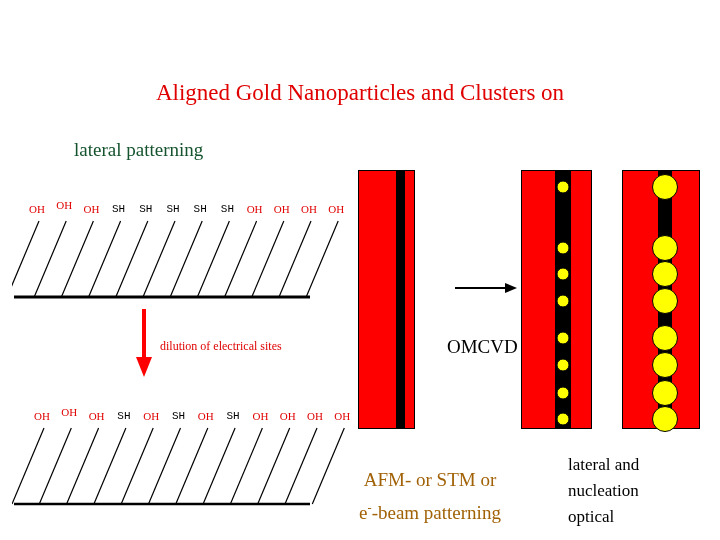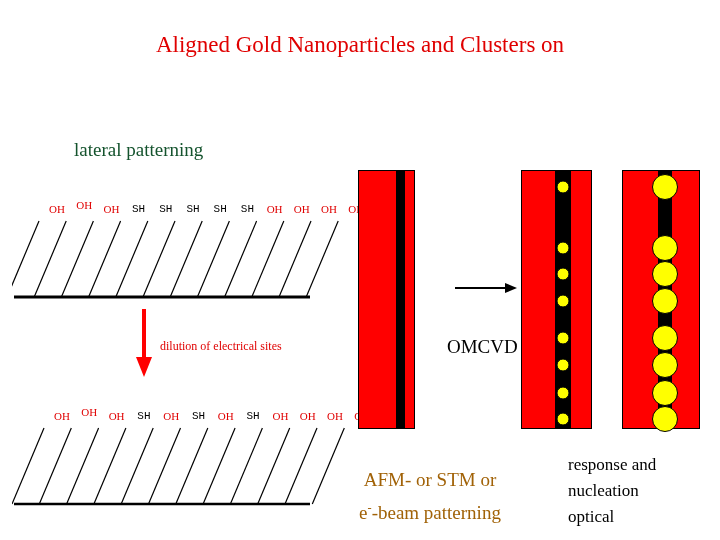--- a/index.html
+++ b/index.html
@@ -9,35 +9,35 @@
     position:relative;overflow:hidden;
   }
   .slide{position:absolute;left:0;top:0;width:720px;height:540px;}
 
   
   .title{
     position:absolute;left:0;top:30px;width:720px;
     text-align:center;color:#e00000;
     font-size:23px;line-height:30px;font-family:"Liberation Serif", serif;
   }
-  .title .line{display:block;}
+  .title .line{display:block;margin-top:48px;}
   .title .small{font-size:18px;}
 
   
   .lateral-label{
     position:absolute;left:74px;top:139px;
     font-size:19px;color:#14532d;
   }
 
   
   .sam{position:absolute;}
   .sam .labels{position:absolute;left:0;top:0;width:100%;height:20px;}
   .sam .lab{
     position:absolute;top:0;font-size:11px;
-    transform:translateX(-50%);white-space:nowrap;margin-left:20px;
+    transform:translateX(-50%);white-space:nowrap;
   }
   .sam .lab.oh{color:#e00000;}
   .sam .lab.sh{color:#000000;font-family:Liberation Mono, monospace;}
   .sam .lab.raised{top:-4px;}
   .sam svg{position:absolute;left:0;top:14px;}
 
   
   .dilution-arrow{position:absolute;left:133px;top:309px;}
   .dilution-text{
     position:absolute;left:160px;top:339px;
@@ -193,18 +193,18 @@
       <div class="dot" style="width: 26px; height: 26px; left: 42px; top: 222px; background: rgb(255, 255, 0);"></div>
       <div class="dot" style="width: 26px; height: 26px; left: 42px; top: 248px; background: rgb(255, 255, 0);"></div>
     </div>
 
   <div class="cap-center">
     <div>AFM- or STM or</div>
     <div><span>e</span><sup>-</sup><span>-beam patterning</span></div>
   </div>
 
   <div class="cap-right">
-    <div>response  and</div>
+    <div>lateral  and</div>
     <div>nucleation</div>
     <div>optical</div>
   </div>
 
 </div>
 
 </body></html>

